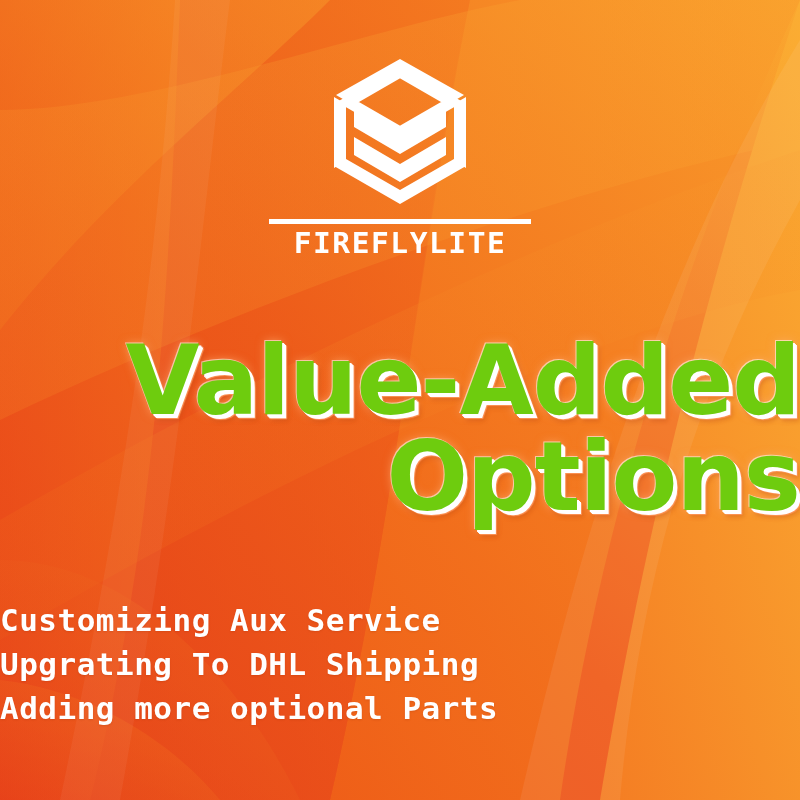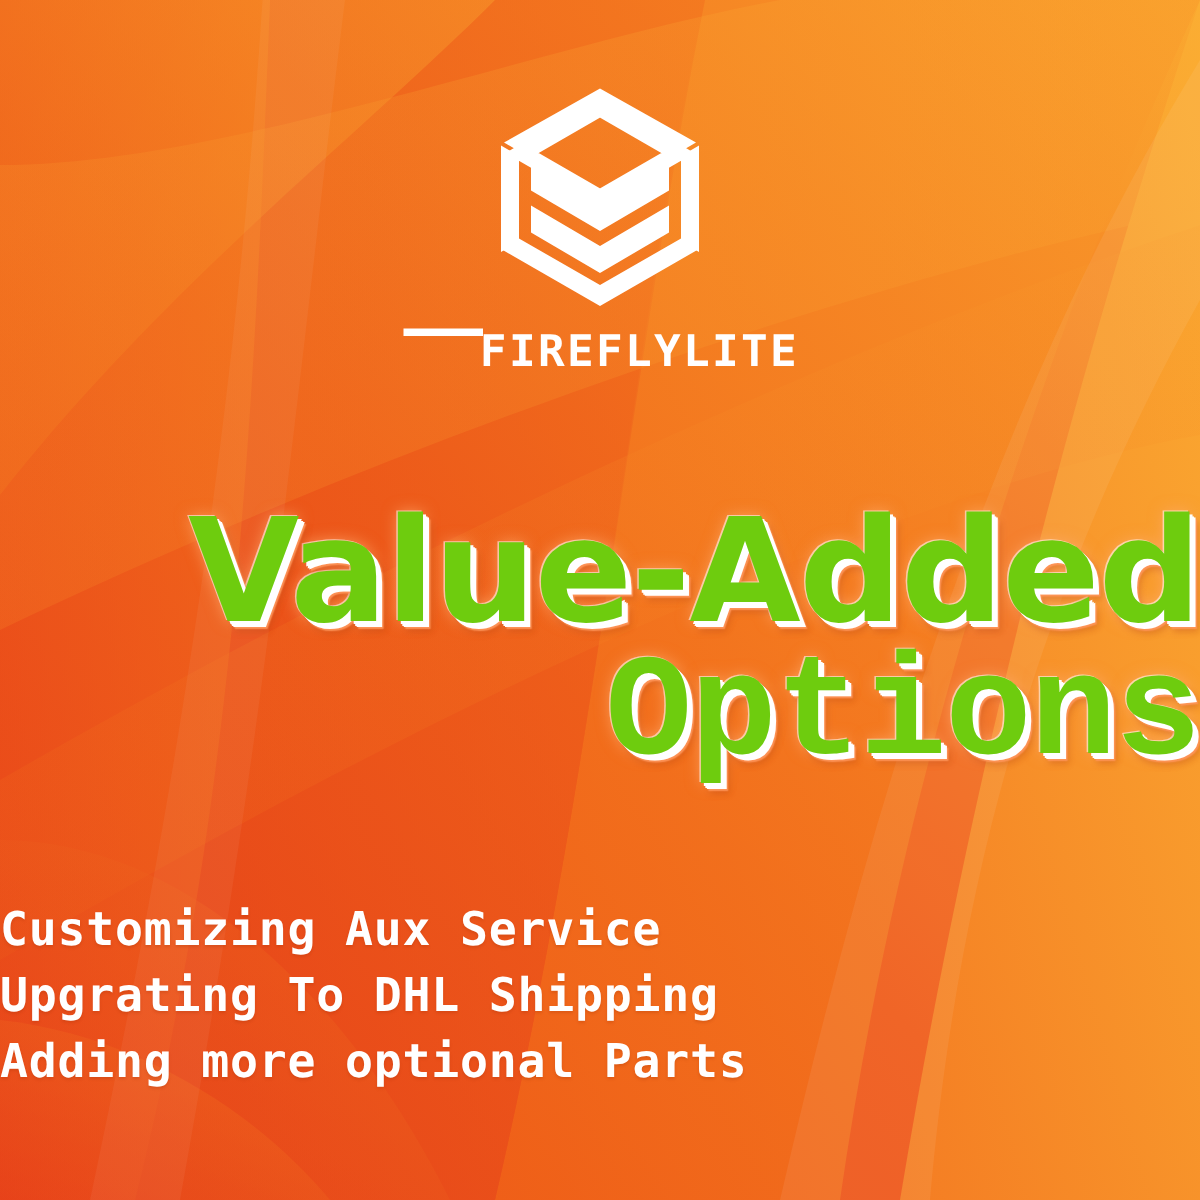--- a/index.html
+++ b/index.html
@@ -40,21 +40,21 @@
     align-items:center;
     z-index:5;
   }
 
   #logo-mark { display:block; width:152px; height:150px; }
 
   #wordmark-wrap {
     margin-top:14px;
     width:262px;
     display:flex;
-    flex-direction:row;
+    flex-direction:column;
     align-items:stretch;
   }
   #wordmark-rule {
     height:5px;
     background:#ffffff;
     width:100%;
     margin-bottom:4px;
   }
   #wordmark-text {
     color:#ffffff;
@@ -89,21 +89,21 @@
        2px  2px 0 #ffffff,
        3px  3px 0 #ffffff,
        4px  4px 0 #ffffff,
        5px  5px 1px rgba(255,150,90,0.95),
        6px  7px 4px rgba(180,60,10,0.30),
       -1px -1px 0 rgba(255,255,255,0.55),
        0   0   10px rgba(255,170,110,0.75);
   }
 
   #headline-line-1 { font-size:96px; }
-  #headline-line-2 { font-size:96px; margin-top:6px;font-family:Liberation Mono, monospace; }
+  #headline-line-2 { font-size:96px; margin-top:6px; }
 
   
   #services {
     position:absolute;
     top:598px;
     left:0;
     width:800px;
     z-index:6;
   }
 

